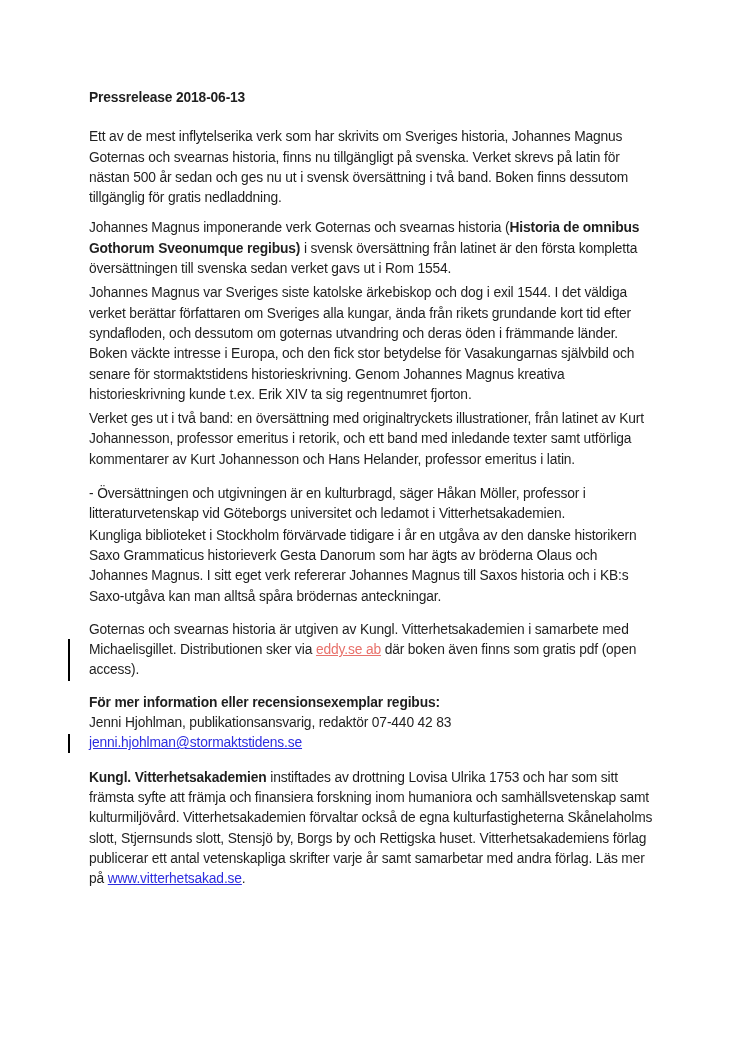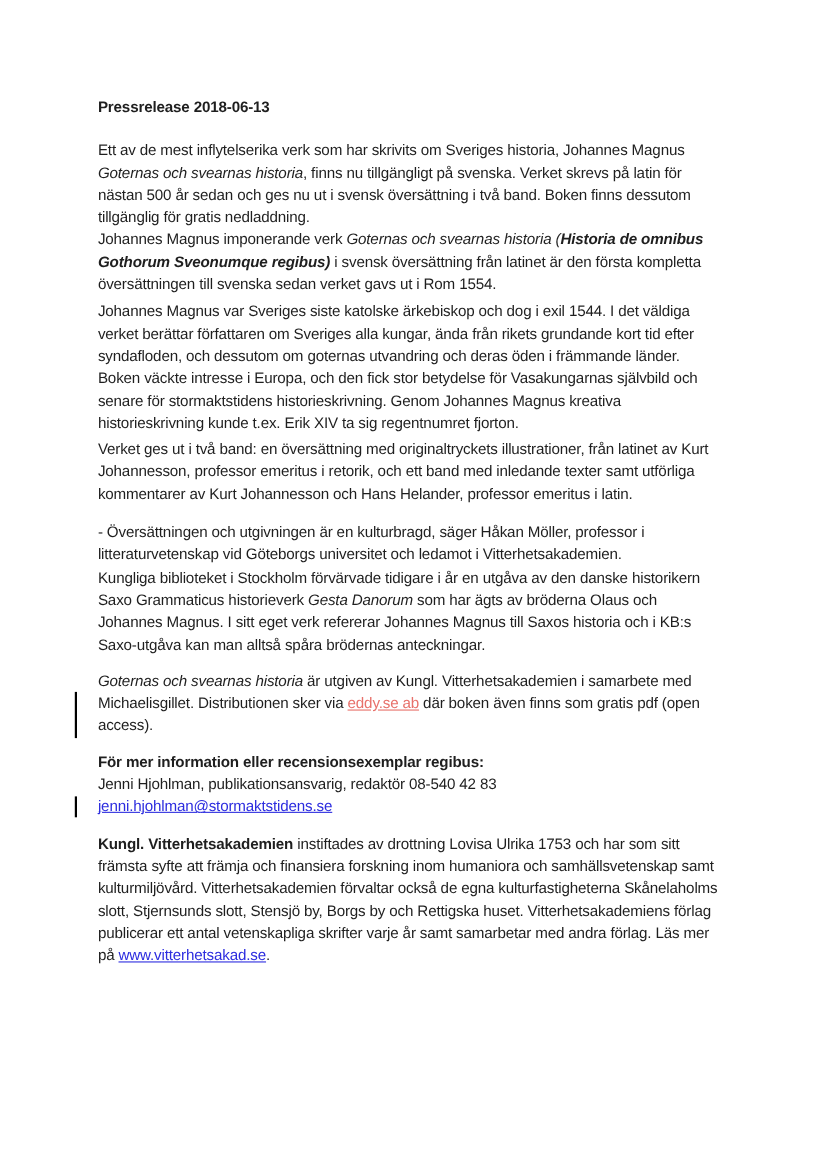--- a/index.html
+++ b/index.html
@@ -22,37 +22,37 @@
     width: 746px;
     height: 1039px;
     padding: 88px 90px 0 89px;
     background: #ffffff;
   }
   .para {
     margin: 0;
     position: relative;
   }
   .b  { font-weight: bold; }
-  .i  { font-style: italic; }
+  .i  { }
 
   a.link-red {
     color: var(--link-red, #e8716b);
     text-decoration: underline;
     cursor: pointer;
   }
   a.link-blue {
     color: var(--link-blue, #2d2ddf);
     text-decoration: underline;
     cursor: pointer;
   }
 
   
   [data-name="headline"]               { margin-top: 16px; }
   [data-name="paragraph-intro"]        { margin-top: 19px; }
-  [data-name="paragraph-work-title"]   { }
+  [data-name="paragraph-work-title"]   { margin-top: 10px; }
   [data-name="paragraph-biography"]    { margin-top: 4px;  }
   [data-name="paragraph-two-volumes"]  { margin-top: 4px;  }
   [data-name="paragraph-quote"]        { margin-top: 14px; }
   [data-name="paragraph-kb-saxo"]      { margin-top: 1px;  }
   [data-name="paragraph-distribution"] { margin-top: 13px; }
   [data-name="contact-heading"]        { margin-top: 12px; }
   [data-name="contact-person-line"]    { margin-top: 0;    }
   [data-name="contact-email-line"]     { margin-top: 0;    }
   [data-name="paragraph-about-academy"]{ margin-top: 14px; }
 
@@ -73,17 +73,17 @@
   <div data-name="document-body">
       <p class="para" data-name="date-line"><span data-name="text-run" class="b">Pressrelease 2018-06-13</span></p>
       <p class="para" data-name="paragraph-intro"><span data-name="text-run">Ett av de mest inflytelserika verk som har skrivits om Sveriges historia, Johannes Magnus </span><span data-name="text-run" class="i">Goternas och svearnas historia</span><span data-name="text-run">, finns nu tillgängligt på svenska. Verket skrevs på latin för nästan 500 år sedan och ges nu ut i svensk översättning i två band. Boken finns dessutom tillgänglig för gratis nedladdning.</span></p>
       <p class="para" data-name="paragraph-work-title"><span data-name="text-run">Johannes Magnus imponerande verk </span><span data-name="text-run" class="i">Goternas och svearnas historia (</span><span data-name="text-run" class="b i">Historia de omnibus Gothorum Sveonumque regibus)</span><span data-name="text-run"> i svensk översättning från latinet är den första kompletta översättningen till svenska sedan verket gavs ut i Rom 1554.</span></p>
       <p class="para" data-name="paragraph-biography"><span data-name="text-run">Johannes Magnus var Sveriges siste katolske ärkebiskop och dog i exil 1544. I det väldiga verket berättar författaren om Sveriges alla kungar, ända från rikets grundande kort tid efter syndafloden, och dessutom om goternas utvandring och deras öden i främmande länder. Boken väckte intresse i Europa, och den fick stor betydelse för Vasakungarnas självbild och senare för stormaktstidens historieskrivning. Genom Johannes Magnus kreativa historieskrivning kunde t.ex. Erik XIV ta sig regentnumret fjorton.</span></p>
       <p class="para" data-name="paragraph-two-volumes"><span data-name="text-run">Verket ges ut i två band: en översättning med originaltryckets illustrationer, från latinet av Kurt Johannesson, professor emeritus i retorik, och ett band med inledande texter samt utförliga kommentarer av Kurt Johannesson och Hans Helander, professor emeritus i latin.</span></p>
       <p class="para" data-name="paragraph-quote"><span data-name="text-run">- Översättningen och utgivningen är en kulturbragd, säger Håkan Möller, professor i litteraturvetenskap vid Göteborgs universitet och ledamot i Vitterhetsakademien.</span></p>
       <p class="para" data-name="paragraph-kb-saxo"><span data-name="text-run">Kungliga biblioteket i Stockholm förvärvade tidigare i år en utgåva av den danske historikern Saxo Grammaticus historieverk </span><span data-name="text-run" class="i">Gesta Danorum</span><span data-name="text-run"> som har ägts av bröderna Olaus och Johannes Magnus. I sitt eget verk refererar Johannes Magnus till Saxos historia och i KB:s Saxo-utgåva kan man alltså spåra brödernas anteckningar.</span></p>
       <p class="para" data-name="paragraph-distribution"><span data-name="text-run" class="i">Goternas och svearnas historia</span><span data-name="text-run"> är utgiven av Kungl. Vitterhetsakademien i samarbete med Michaelisgillet. Distributionen sker via </span><a href="#" class="link-red" data-name="eddy-se-link">eddy.se ab</a><span data-name="text-run"> där boken även finns som gratis pdf (open access).</span><span class="changebar" data-name="tracked-change-bar"></span></p>
       <p class="para" data-name="contact-heading"><span data-name="text-run" class="b">För mer information eller recensionsexemplar regibus:</span></p>
-      <p class="para" data-name="contact-person-line"><span data-name="text-run">Jenni Hjohlman, publikationsansvarig, redaktör 08-540 42 83</span></p>
+      <p class="para" data-name="contact-person-line"><span data-name="text-run">Jenni Hjohlman, publikationsansvarig, redaktör 07-440 42 83</span></p>
       <p class="para" data-name="contact-email-line"><a href="#" class="link-blue" data-name="contact-email-link">jenni.hjohlman@stormaktstidens.se</a><span class="changebar" data-name="tracked-change-bar"></span></p>
       <p class="para" data-name="paragraph-about-academy"><span data-name="text-run" class="b">Kungl. Vitterhetsakademien</span><span data-name="text-run"> instiftades av drottning Lovisa Ulrika 1753 och har som sitt främsta syfte att främja och finansiera forskning inom humaniora och samhällsvetenskap samt kulturmiljövård. Vitterhetsakademien förvaltar också de egna kulturfastigheterna Skånelaholms slott, Stjernsunds slott, Stensjö by, Borgs by och Rettigska huset. Vitterhetsakademiens förlag publicerar ett antal vetenskapliga skrifter varje år samt samarbetar med andra förlag. Läs mer på </span><a href="#" class="link-blue" data-name="website-link">www.vitterhetsakad.se</a><span data-name="text-run">.</span></p>
     </div>
 </div>
 
 </body></html>

